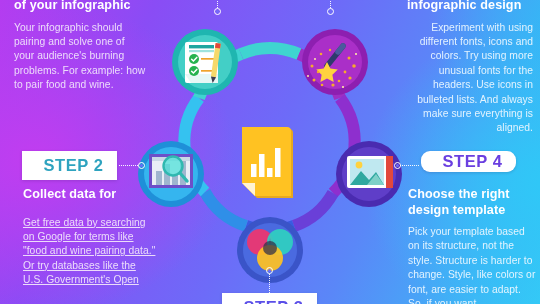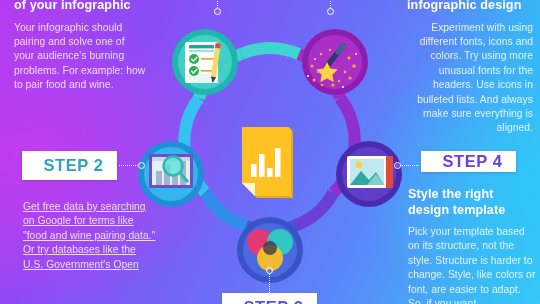--- a/index.html
+++ b/index.html
@@ -216,33 +216,34 @@
 
   <div class="chip" style="left:22px;top:151px;width:95px;height:29px;">
     <span style="color:#2ea3bf;">STEP 2</span>
   </div>
   <div class="dotH" style="left:119px;top:165px;width:19px;"></div>
   <div class="node" style="left:138px;top:162px;">
       <i></i>
     </div>
 
   <div class="colText" style="left:23px;top:187px;width:134px;">
+    <div class="heading">Collect data for</div>
     <div class="body" style="margin-top:13px;text-decoration:underline;">Get free data by searching on Google for terms like "food and wine pairing data." Or try databases like the U.S. Government's Open</div>
   </div>
 
-  <div class="chip" style="left:421px;top:151px;width:95px;height:21px;">
+  <div class="chip" style="left:421px;top:151px;width:95px;height:21px;border-radius:9px;">
     <span style="color:#6a3fe0;">STEP 4</span>
   </div>
   <div class="dotH" style="left:400px;top:165px;width:19px;"></div>
   <div class="node" style="left:394px;top:162px;">
       <i></i>
     </div>
 
   <div class="colText" style="left:408px;top:187px;width:128px;">
-    <div class="heading">Style the right</div>
+    <div class="heading">Choose the right</div>
     <div class="heading">design template</div>
     <div class="body onblue" style="margin-top:7px;">Pick your template based on its structure, not the style. Structure is harder to change. Style, like colors or font, are easier to adapt. So, if you want</div>
   </div>
 
   <div class="node" style="left:266px;top:267px;">
       <i></i>
     </div>
   <div class="dotV" style="left:269px;top:274px;height:19px;"></div>
   <div class="chip" style="left:222px;top:293px;width:95px;height:29px;">
     <span style="color:#5b4fe8;">STEP 3</span>

